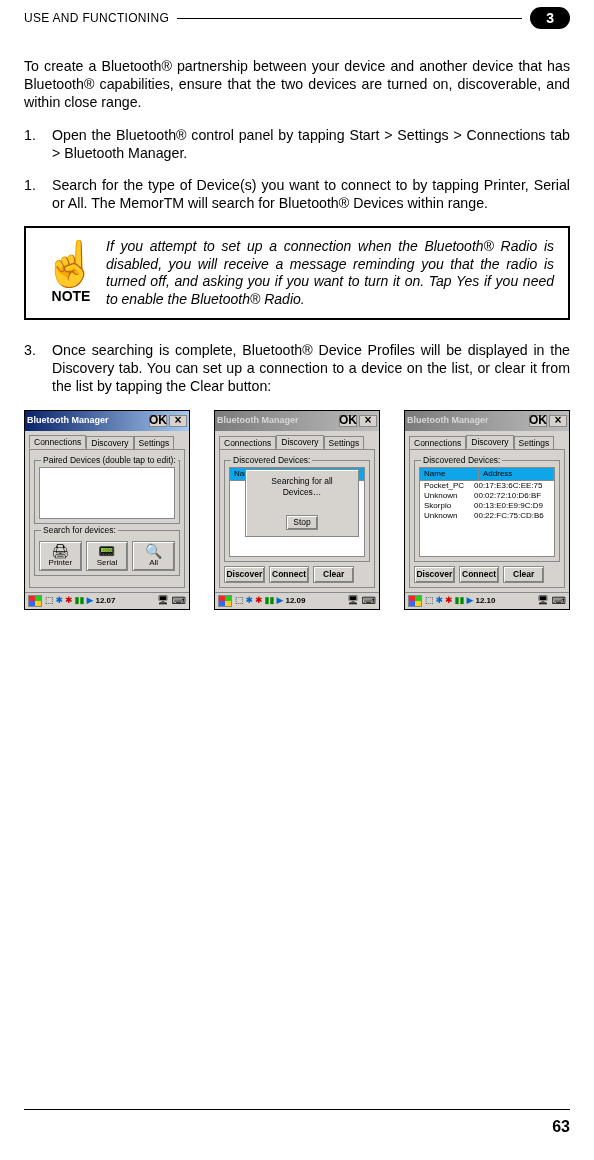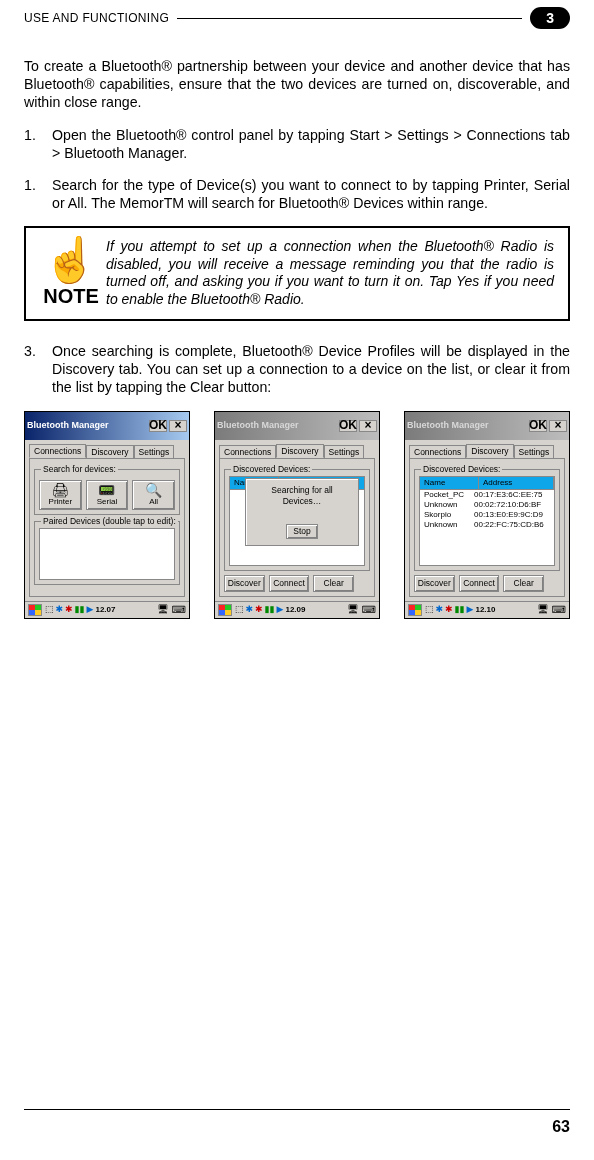--- a/index.html
+++ b/index.html
@@ -73,21 +73,21 @@
     flex-direction: column;
     align-items: center;
     justify-content: center;
   }
   .note-hand {
     font-size: 44px;
     line-height: 1;
   }
   .note-label {
     font-weight: bold;
-    font-size: 20px;
+    font-size: 14px;
     margin-top: 2px;
   }
   .note-text {
     flex: 1;
     font-style: italic;
     text-align: justify;
     font-size: 14px;
     line-height: 1.25;
   }
   .screens-row {
@@ -103,21 +103,21 @@
     background: #d6d3ce;
     font-size: 9px;
     font-family: "MS Sans Serif", Tahoma, Arial, sans-serif;
     display: flex;
     flex-direction: column;
     box-sizing: border-box;
   }
   .titlebar {
     display: flex;
     align-items: center;
-    height: 28px;
+    height: 20px;
     padding: 0 2px;
     color: #fff;
     font-weight: bold;
   }
   .tb-active { background: linear-gradient(to right, #0a246a, #a6caf0); }
   .tb-inactive { background: linear-gradient(to right, #7b7b7b, #bdbdbd); color: #d8d8d8; }
   .tb-title { flex: 1; white-space: nowrap; overflow: hidden; }
   .tb-btn {
     width: 18px;
     height: 12px;
@@ -213,21 +213,21 @@
     font-size: 8.5px;
     padding: 2px 0;
     text-align: center;
     box-shadow: inset 1px 1px 0 #fff, inset -1px -1px 0 #808080;
   }
   .btnrow {
     display: flex;
     justify-content: space-between;
     margin-top: 4px;
   }
-  .btnrow .btn { flex: 1; margin: 0 2px; }
+  .btnrow .btn { flex: 1; margin: 0 2px; font-weight: bold; }
   .btnrow .btn:first-child { margin-left: 0; }
   .btnrow .btn:last-child { margin-right: 16px; }
 
   .iconbtnrow {
     display: flex;
     justify-content: space-between;
     margin-top: 4px;
   }
   .iconbtn {
     flex: 1;
@@ -360,39 +360,39 @@
           <span class="tb-btn">OK</span>
           <span class="tb-btn">×</span>
         </div>
         <div class="tabs">
           <div class="tab active">Connections</div>
           <div class="tab">Discovery</div>
           <div class="tab">Settings</div>
         </div>
         <div class="tabpage">
           <div class="grp">
+            <div class="grp-title">Paired Devices (double tap to edit):</div>
+            <div class="listbox"></div>
+          </div>
+          <div class="grp">
             <div class="grp-title">Search for devices:</div>
             <div class="iconbtnrow">
               <div class="iconbtn">
                 <span class="ic">🖨</span>
                 <span>Printer</span>
               </div>
               <div class="iconbtn">
                 <span class="ic">📟</span>
                 <span>Serial</span>
               </div>
               <div class="iconbtn">
                 <span class="ic">🔍</span>
                 <span>All</span>
               </div>
             </div>
-          </div>
-          <div class="grp">
-            <div class="grp-title">Paired Devices (double tap to edit):</div>
-            <div class="listbox"></div>
           </div>
         </div>
         <div class="taskbar">
           <div class="tb-start">
             <span class="r"></span>
               <span class="g"></span>
               <span class="b"></span>
               <span class="y"></span>
           </div>
           <div class="tray">

